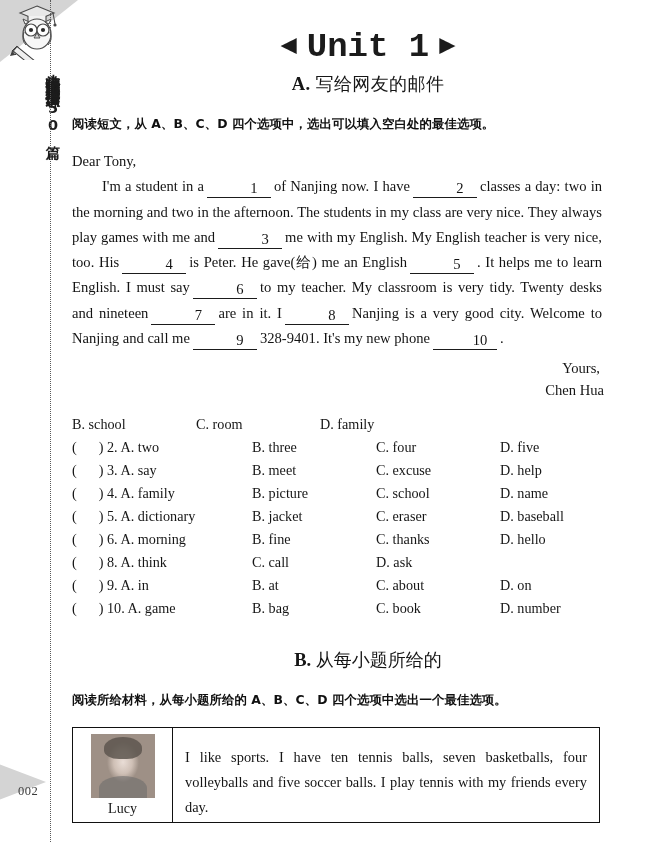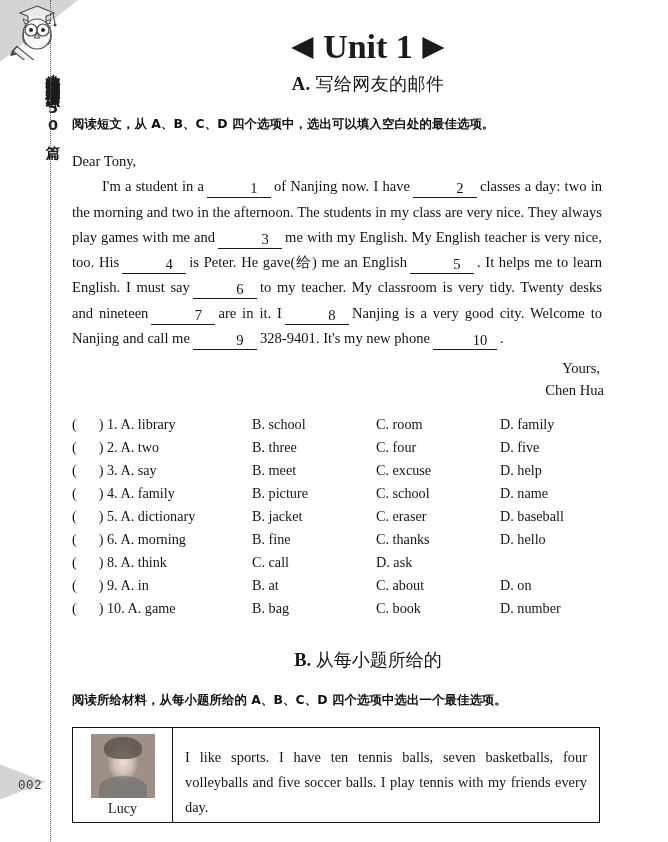--- a/index.html
+++ b/index.html
@@ -46,39 +46,39 @@
     border-left:1.5px dotted #5a5a5a;
   }
   .page-num-shape{
     position:absolute;left:-22px;bottom:34px;
     width:0;height:0;
     border-top:26px solid transparent;
     border-bottom:26px solid transparent;
     border-left:68px solid #d4d4d4;
   }
   .page-num{
-    position:absolute;left:18px;bottom:49px;
-    font-family:Liberation Mono, monospace;
+    position:absolute;left:18px;bottom:43px;
+    font-family:Liberation Serif, serif;
     font-size:12.5px;
     color:#3a3a3a;
     letter-spacing:0.5px;
   }
 
   
   #content{
     position:absolute;
     left:68px;top:0;
     width:600px;height:842px;
     padding:0;
   }
 
   .unit-header{
     margin-top:30px;
     text-align:center;
-    font-family:Liberation Serif, serif;
+    font-family:Liberation Mono, monospace;
     font-weight:700;
     font-size:34px;
     letter-spacing:0px;
     color:#1b1b1b;
     line-height:1;
   }
   .unit-header .arrow{
     font-size:27px;
     vertical-align:3px;
     display:inline-block;
@@ -294,21 +294,20 @@
   </div>
 
   <div class="sign-off">
     <div>Yours,</div>
     <div class="name">Chen Hua</div>
   </div>
 
   <div class="options">
 
     <div class="opt-row">
-      <div class="opt-a"><span class="paren"><span>(</span><span class="gap"></span><span>)</span></span> <span>1.</span> <span>A. library</span></div>
       <div class="opt-b">B. school</div>
       <div class="opt-c">C. room</div>
       <div class="opt-d">D. family</div>
     </div>
 
     <div class="opt-row">
       <div class="opt-a"><span class="paren"><span>(</span><span class="gap"></span><span>)</span></span> <span>2.</span> <span>A. two</span></div>
       <div class="opt-b">B. three</div>
       <div class="opt-c">C. four</div>
       <div class="opt-d">D. five</div>

